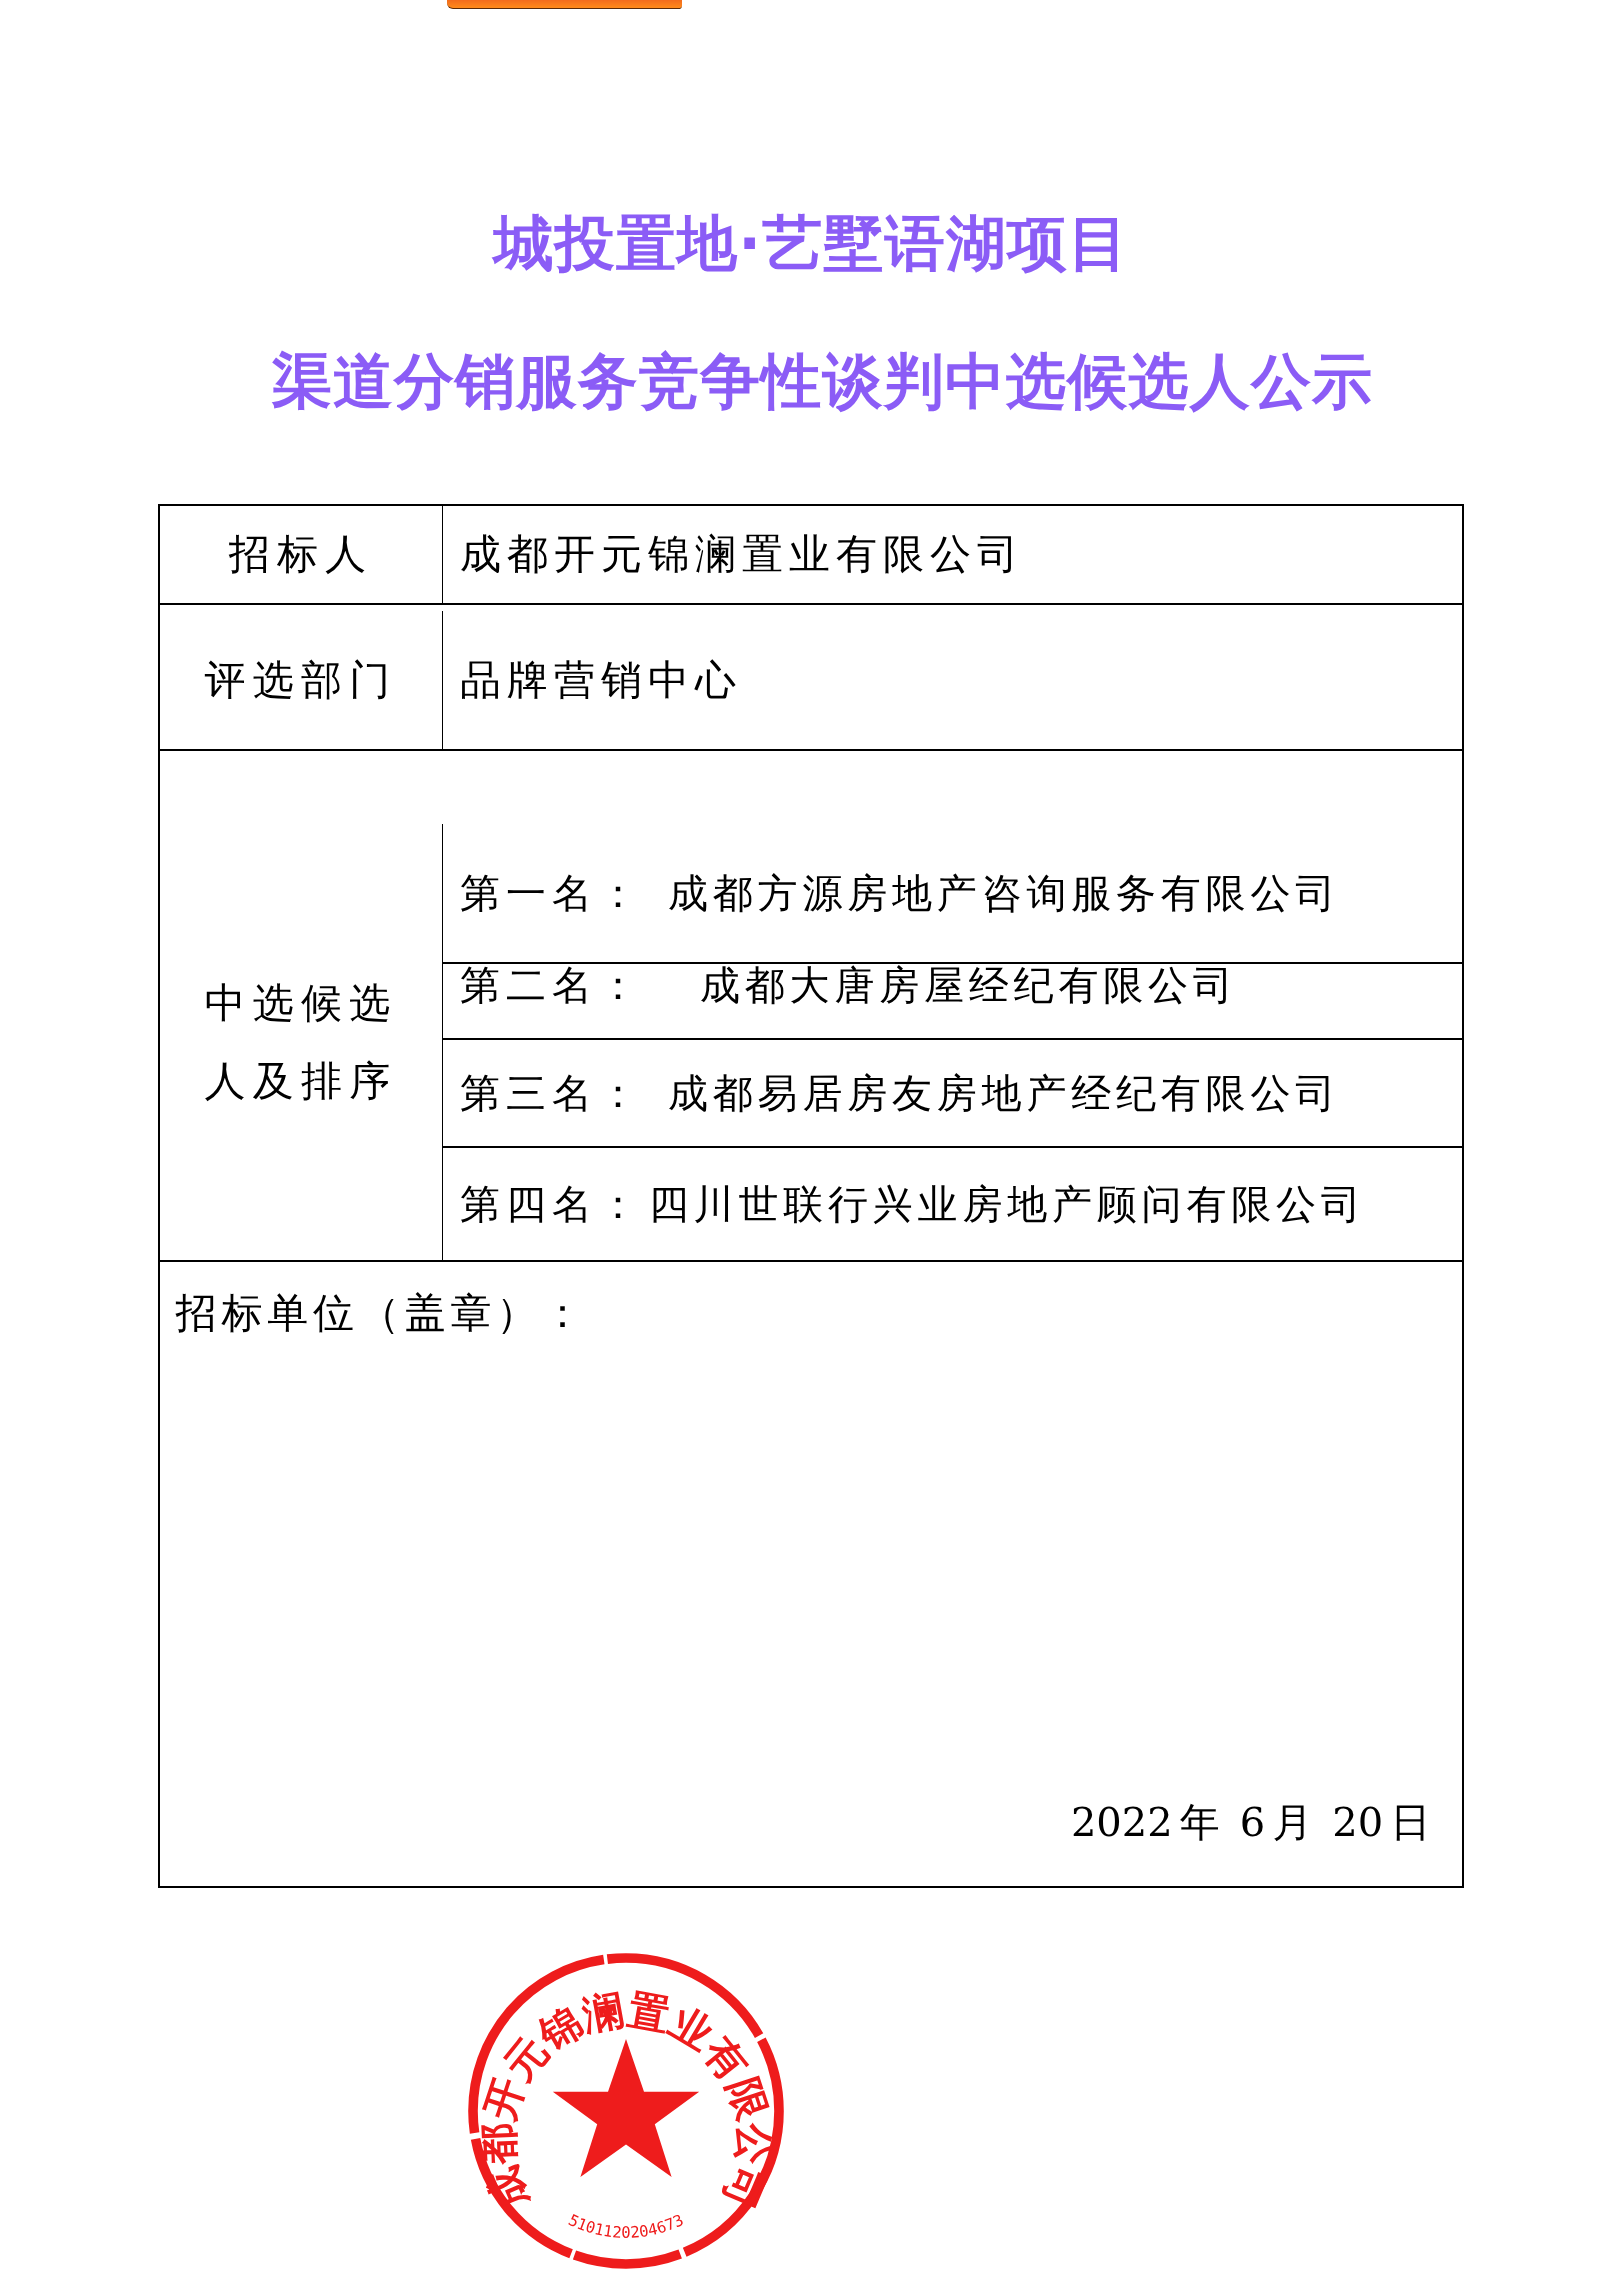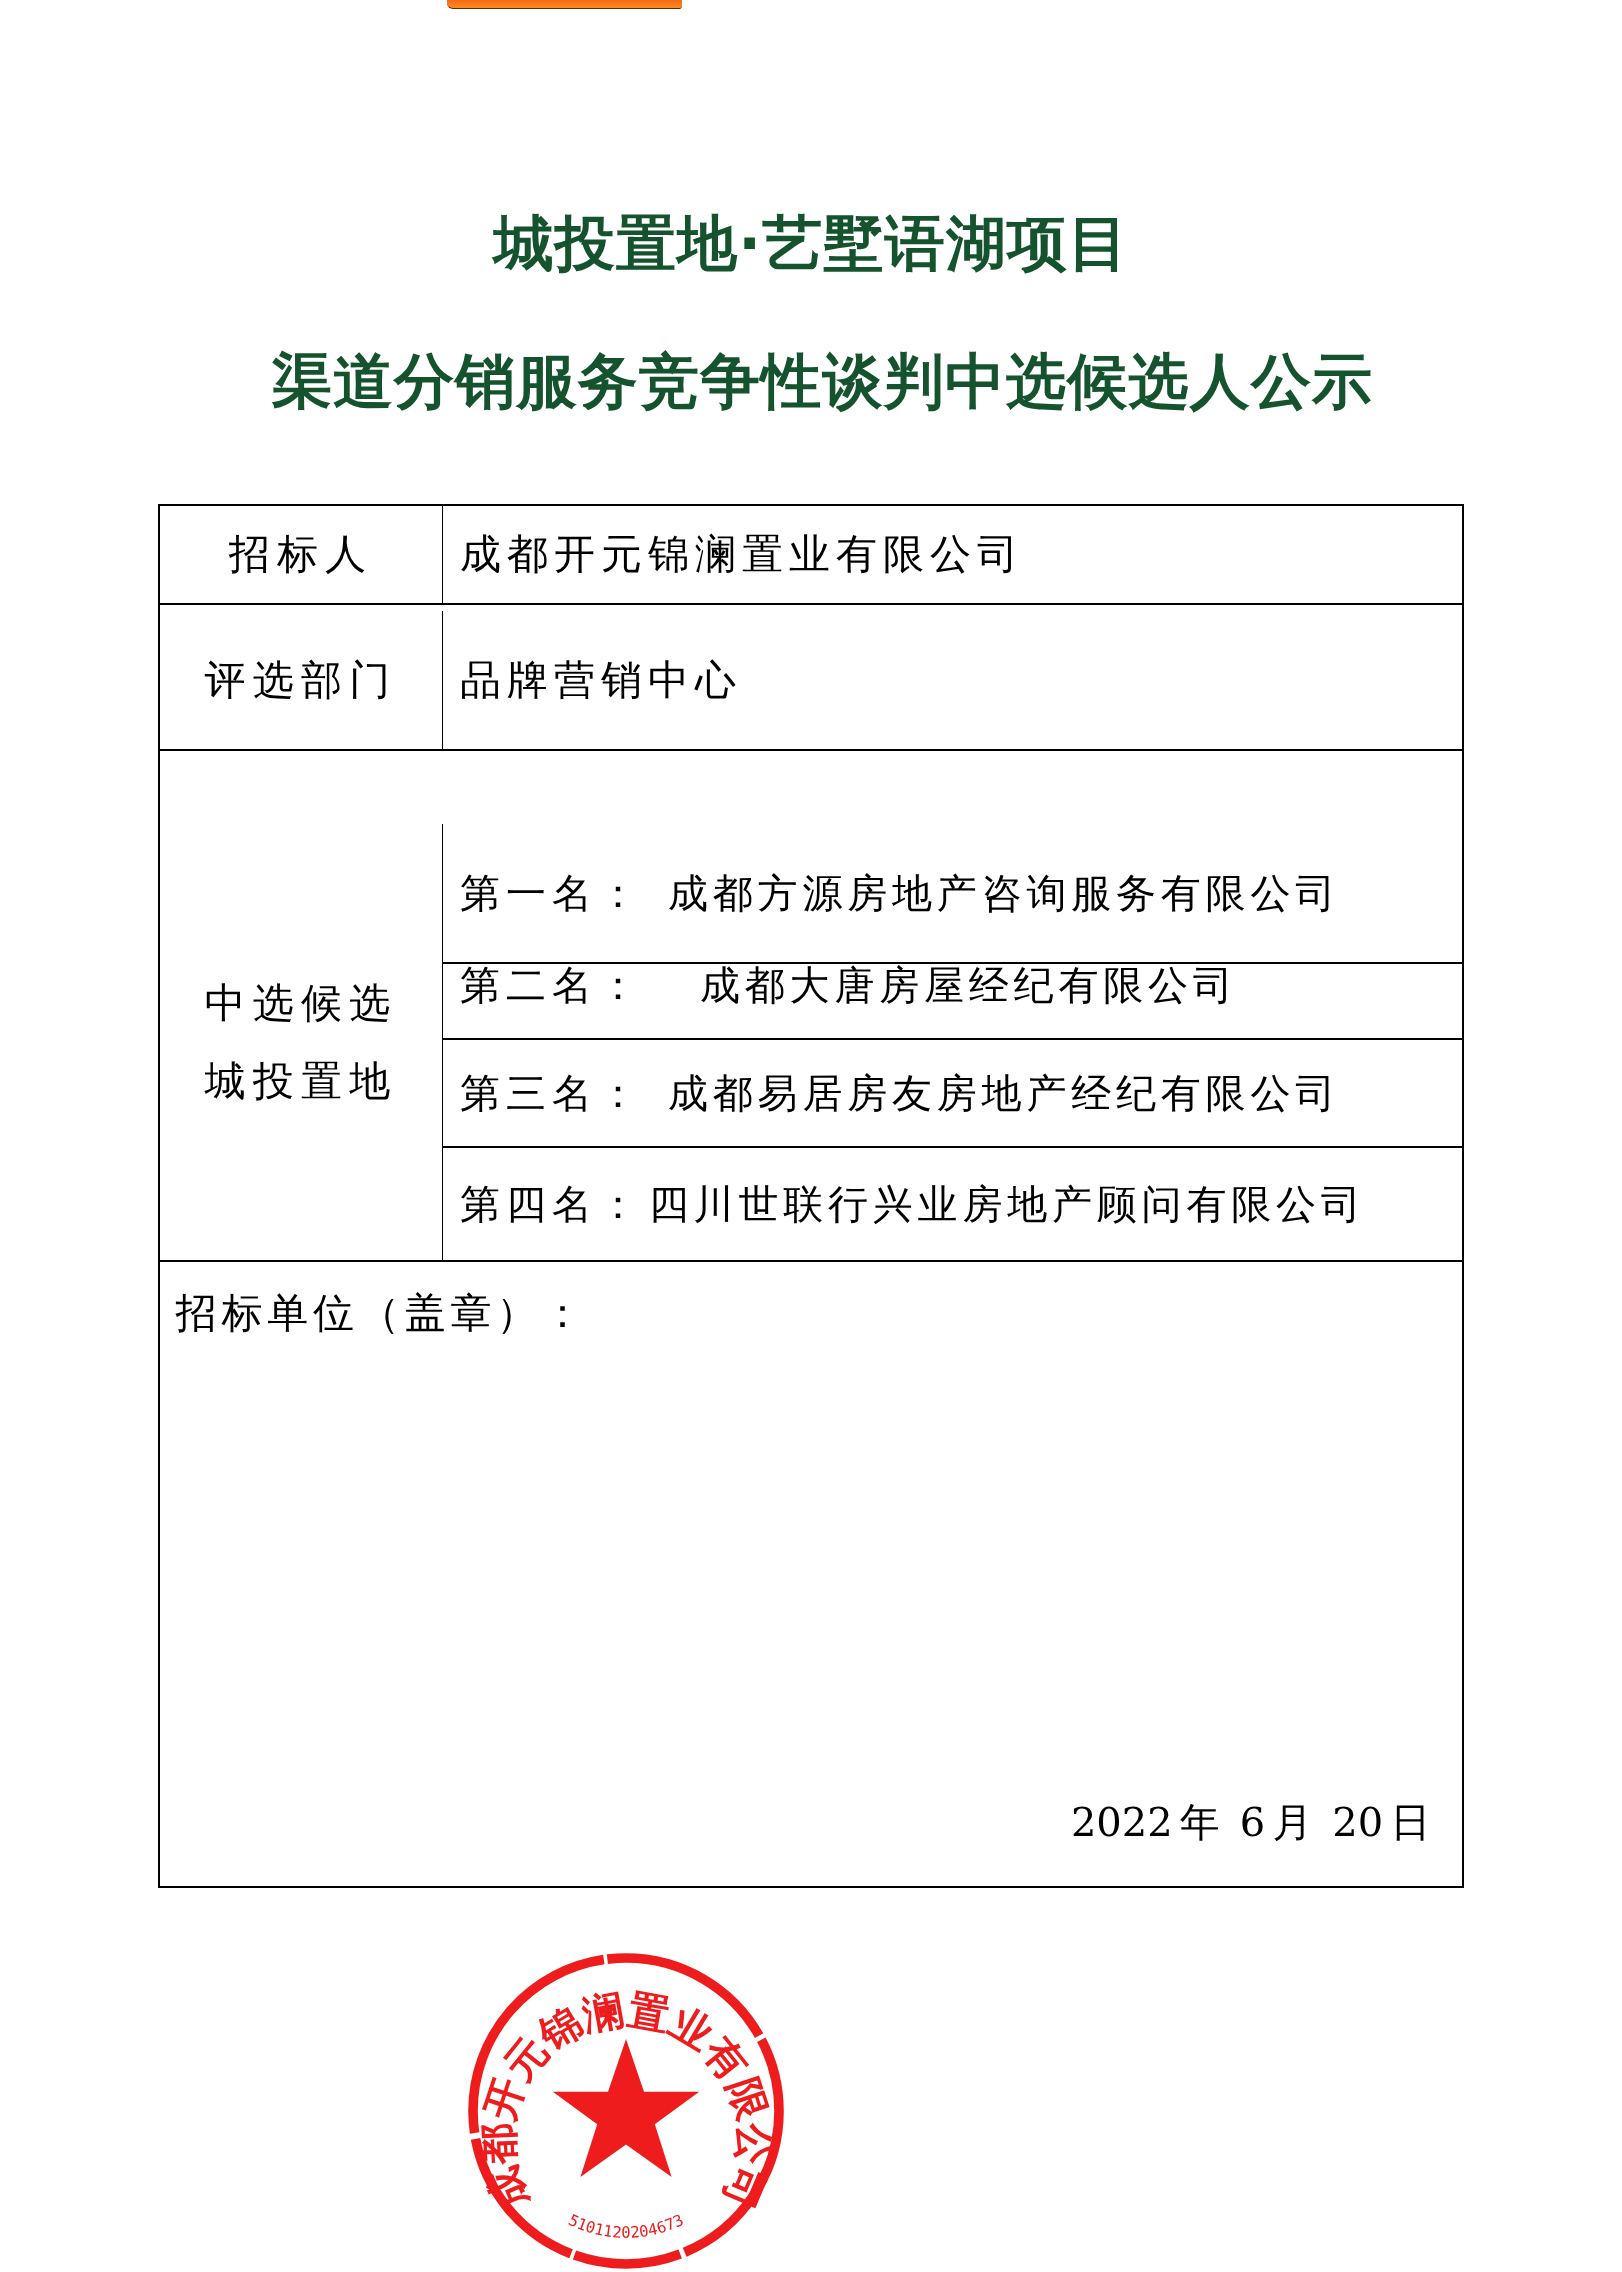--- a/index.html
+++ b/index.html
@@ -25,21 +25,21 @@
       border-bottom: 1.2px solid #5a2a0a;
       border-radius: 0 0 3.6px 6px;
     }
     .title {
       position: absolute;
       left: 0;
       width: 1623px;
       text-align: center;
       font-family: "DejaVu Sans", sans-serif;
       font-weight: bold;
-      color: #14532d;
+      color: #8b5cf6;
       letter-spacing: 1.2px;
     }
     .title-1 { top: 204px; font-size: 60px; }
     .title-2 { top: 342px; font-size: 60px; margin-left: 11px; }
 
     .tbl {
       position: absolute;
       left: 158px;
       top: 504px;
       width: 1306px;
@@ -153,21 +153,21 @@
 
   <div class="row" style="top:105px;height:140px;">
     <div class="label-cell">评选部门</div>
     <div class="value-cell">品牌营销中心</div>
   </div>
 
 
   <div class="row" style="top:318px;height:438px;">
     <div class="label-cell cand-label">
       <div>中选候选</div>
-      <div>城投置地</div>
+      <div>人及排序</div>
     </div>
     <div class="cand-sub" style="top:0;height:140px;">
       <span class="rank">第一名：</span>
       <span class="cand-name">成都方源房地产咨询服务有限公司</span>
     </div>
     <div class="cand-sub" style="top:108px;height:108px;gap:32px;">
       <span class="rank">第二名：</span>
       <span class="cand-name">成都大唐房屋经纪有限公司</span>
     </div>
     <div class="cand-sub" style="top:216px;height:108px;">

